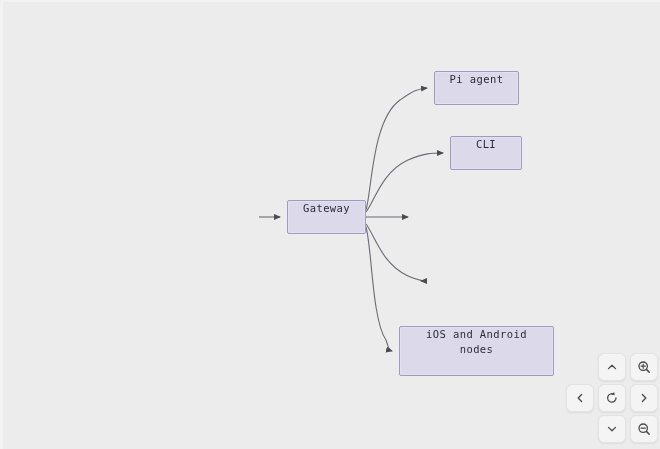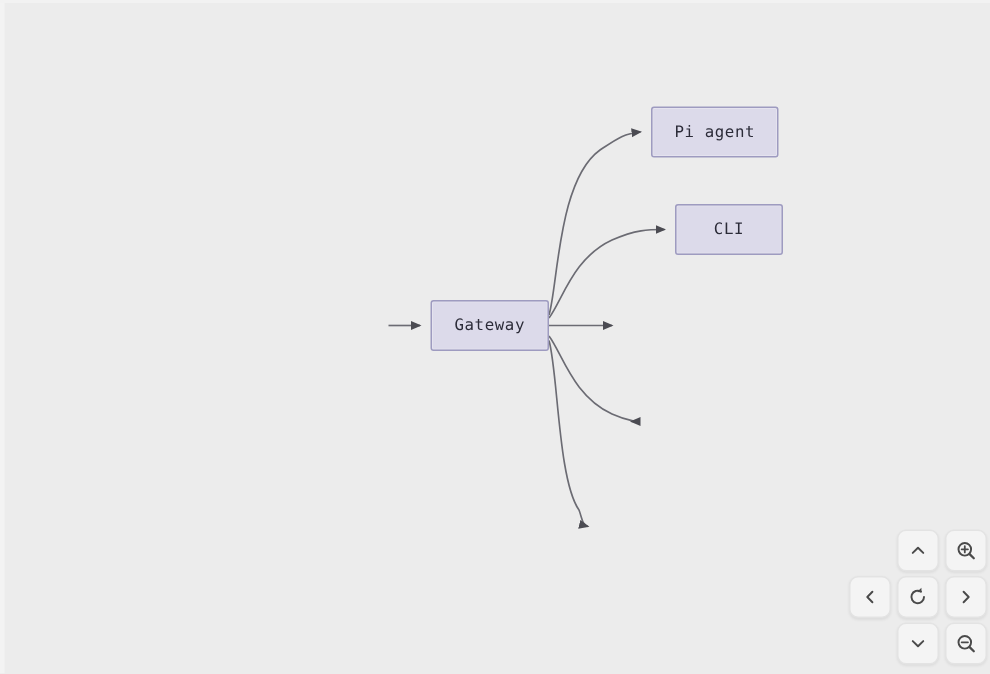--- a/index.html
+++ b/index.html
@@ -44,21 +44,21 @@
     pointer-events: none;
   }
 
   .node {
     position: absolute;
     box-sizing: border-box;
     background: #dcdaea;
     border: 1px solid #9e9bc0;
     border-radius: 2px;
     display: flex;
-    align-items: center;
+    align-items: flex-start;
     justify-content: center;
     text-align: center;
     color: #2b2b38;
     font-size: 10.5px;
     line-height: 15px;
     letter-spacing: 0.4px;
     font-family: "DejaVu Sans Mono", "Liberation Mono", monospace;
     box-shadow: 0 0 0 0.5px rgba(255,255,255,0.35) inset;
   }
   .node-label {
@@ -137,20 +137,24 @@
   <div class="node" id="node-pi-agent" style="left:434px; top:71px; width:85px; height:34px;">
     <span class="node-label">Pi agent</span>
   </div>
 
   <div class="node" id="node-cli" style="left:450px; top:136px; width:72px; height:34px;">
     <span class="node-label">CLI</span>
   </div>
 
 
 
+  <div class="node" id="node-mobile-nodes" style="left:399px; top:326px; width:155px; height:50px;">
+    <span class="node-label">iOS and Android
+nodes</span>
+  </div>
 
   <div id="pan-zoom-controls">
 
     <div class="ctl-btn" id="btn-pan-up">
       <span>
         <svg width="12" height="12" viewBox="0 0 12 12">
           <path d="M2.5,7.6 L6,4.2 L9.5,7.6" fill="none" stroke="#4a4a4a" stroke-width="1.3" stroke-linecap="round" stroke-linejoin="round"></path>
         </svg>
       </span>
     </div>

